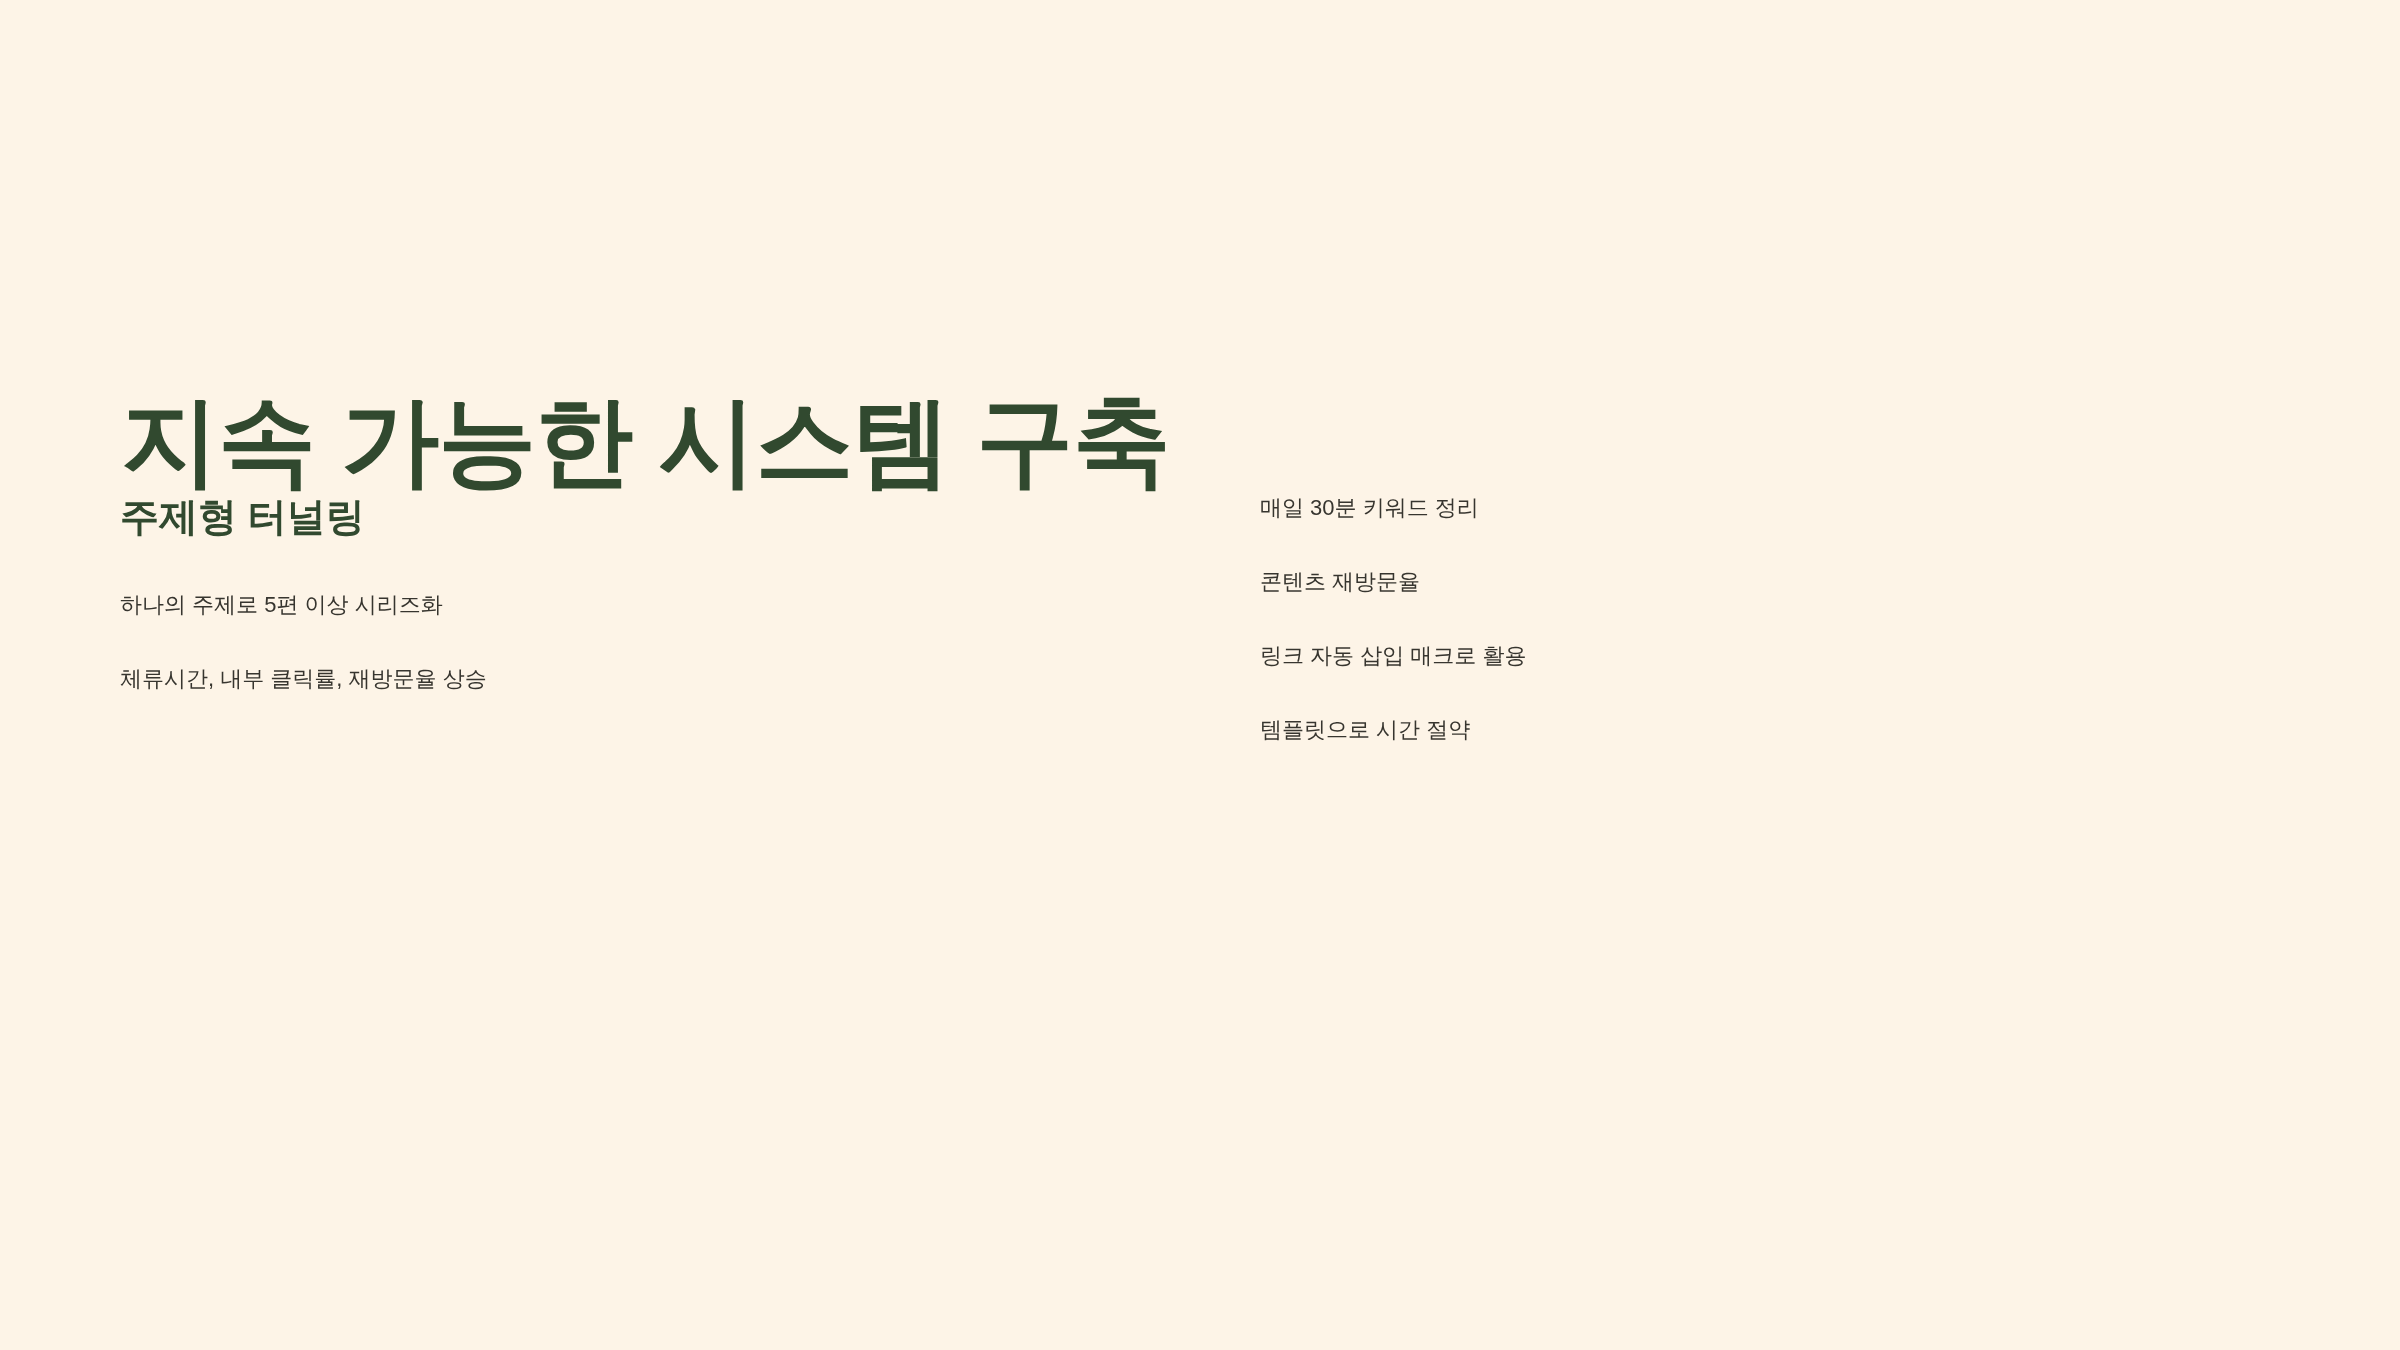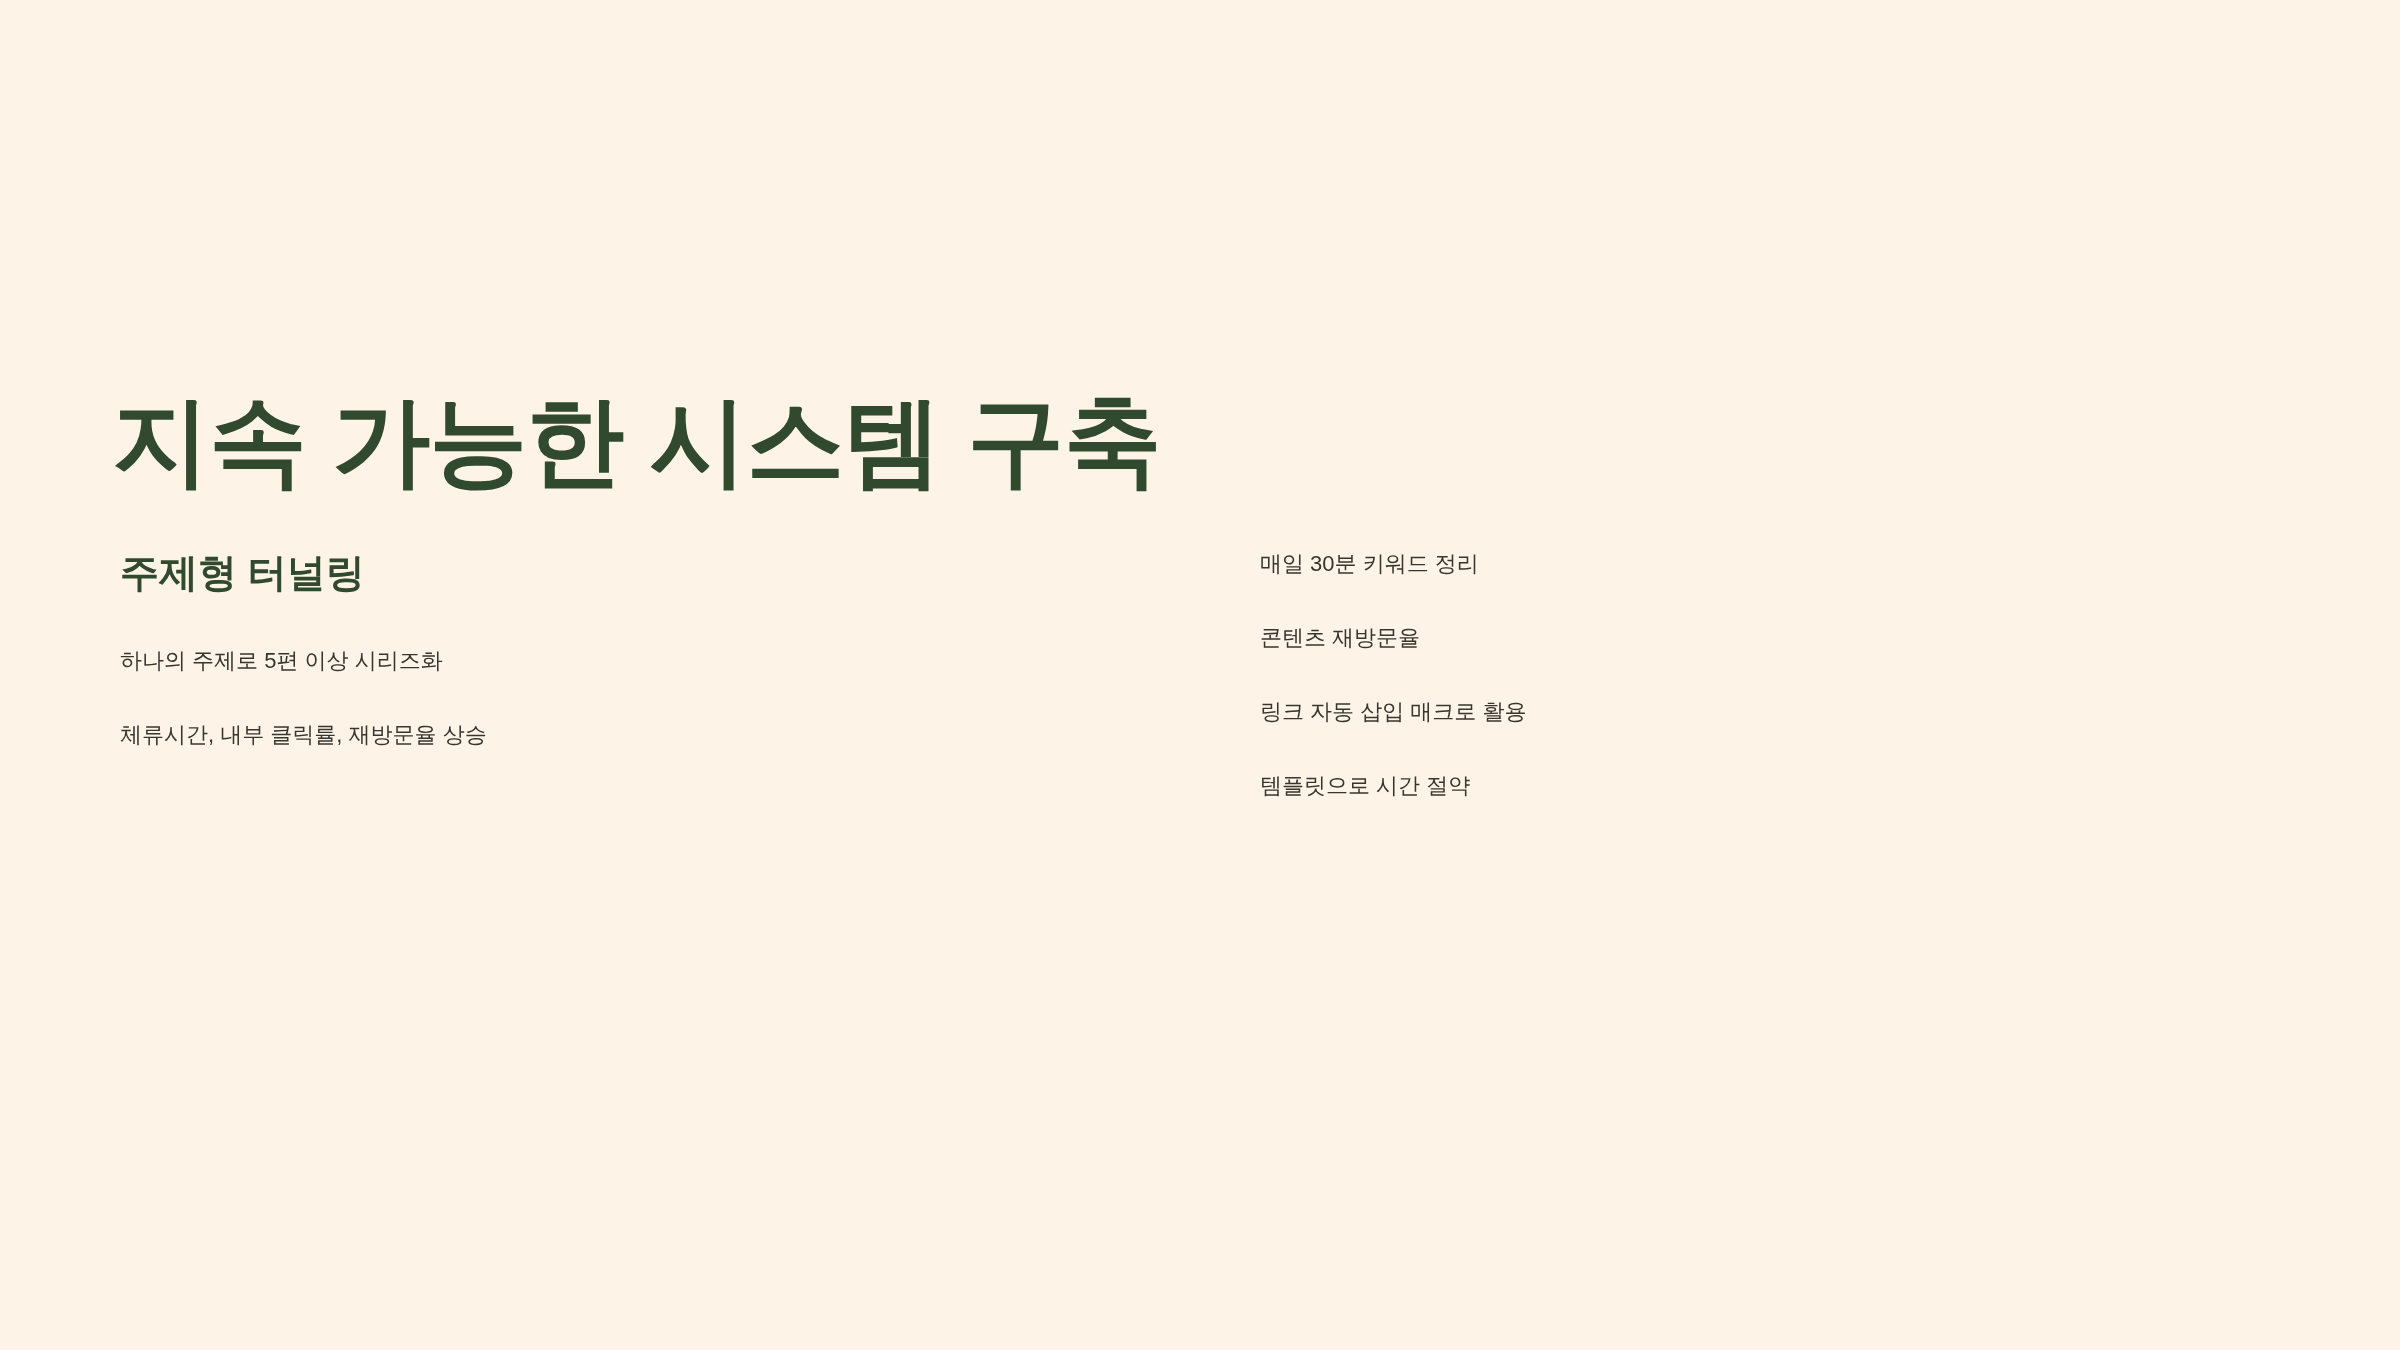--- a/index.html
+++ b/index.html
@@ -15,33 +15,33 @@
   }
   .slide {
     position: relative;
     width: 2400px;
     height: 1350px;
     background: #fdf4e7;
     box-sizing: border-box;
   }
   .slide-title {
     position: absolute;
-    left: 112px;
+    left: 121px;
     top: 318px;
     font-size: 98px;
     font-weight: 700;
     letter-spacing: -1px;
     color: #31492f;
     line-height: 1.18;
     white-space: nowrap;
   }
   .columns {
     position: absolute;
     left: 0;
-    top: 548px;
+    top: 492px;
     width: 2400px;
     display: flex;
     flex-direction: row;
   }
   .column {
     box-sizing: border-box;
   }
   .column-left {
     width: 1130px;
     padding-left: 120px;

